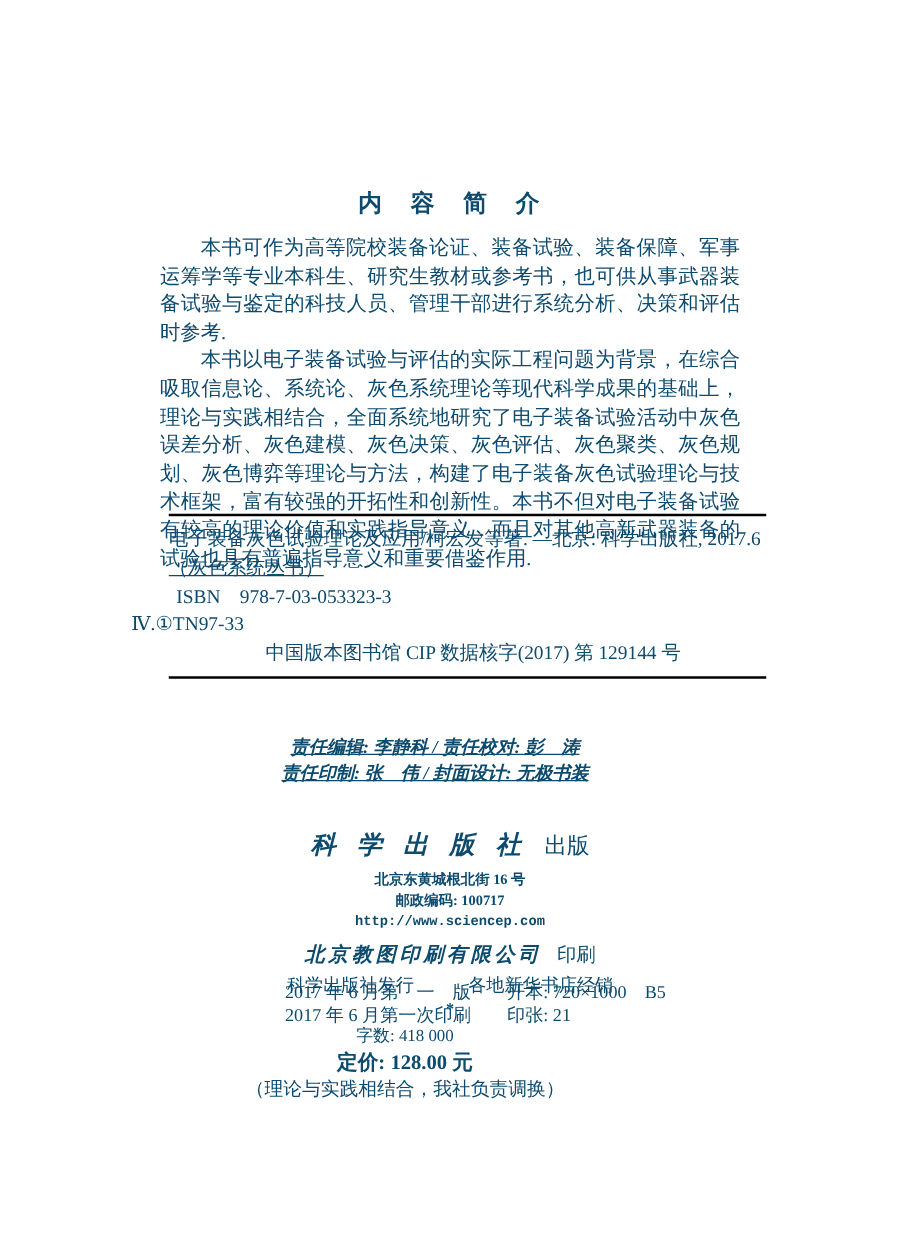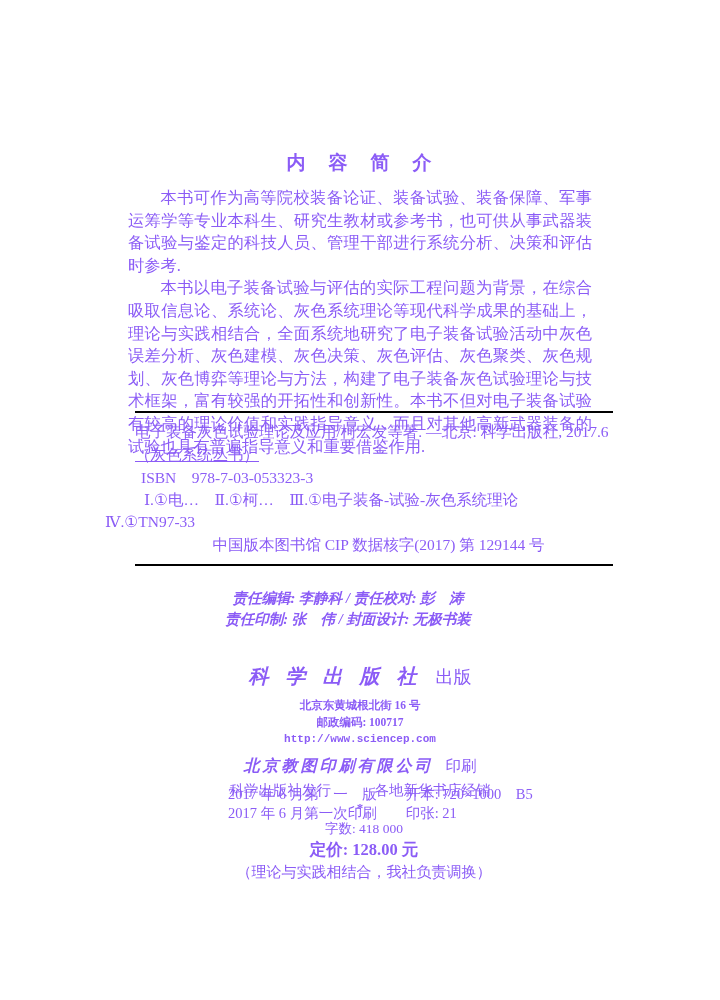--- a/index.html
+++ b/index.html
@@ -5,21 +5,21 @@
   html, body {
     margin: 0;
     padding: 0;
     background: #ffffff;
   }
   .page {
     position: relative;
     width: 720px;
     height: 1000px;
     background: #ffffff;
-    color: #8b5cf6;
+    color: #0c4a6e;
     font-family: "Liberation Serif", "DejaVu Serif", serif;
     overflow: hidden;
   }
 
   
   .intro {
     position: absolute;
     top: 150px;
     left: 100px;
     width: 520px;
@@ -70,20 +70,21 @@
   
   .credits {
     position: absolute;
     top: 588px;
     left: 0;
     width: 660px;
     text-align: center;
     font-style: italic;
     font-weight: bold;
     font-size: 14.5px;
+    text-decoration: underline;
   }
   .credit-line {
     line-height: 21px;
     transform: translateX(18px);
   }
 
   
   .colophon {
     position: absolute;
     top: 664px;
@@ -129,21 +130,20 @@
   }
   .ed-line { line-height: 19px; }
 
   
   .bottom {
     position: absolute;
     top: 820px;
     left: 0;
     width: 648px;
     text-align: center;
-    margin-left: 40px;
   }
   .wordcount { font-size: 13.5px; line-height: 17px; }
   .price { font-size: 16.5px; font-weight: bold; margin-top: 3px; line-height: 20px; }
   .note  { font-size: 15px; margin-top: 3px; line-height: 19px; }
 </style>
 </head>
 <body>
 
 <div class="page">
 
@@ -151,21 +151,20 @@
     <h1 class="intro-title">内　容　简　介</h1>
     <p class="body-para">本书可作为高等院校装备论证、装备试验、装备保障、军事运筹学等专业本科生、研究生教材或参考书，也可供从事武器装备试验与鉴定的科技人员、管理干部进行系统分析、决策和评估时参考.</p>
     <p class="body-para">本书以电子装备试验与评估的实际工程问题为背景，在综合吸取信息论、系统论、灰色系统理论等现代科学成果的基础上，理论与实践相结合，全面系统地研究了电子装备试验活动中灰色误差分析、灰色建模、灰色决策、灰色评估、灰色聚类、灰色规划、灰色博弈等理论与方法，构建了电子装备灰色试验理论与技术框架，富有较强的开拓性和创新性。本书不但对电子装备试验有较高的理论价值和实践指导意义，而且对其他高新武器装备的试验也具有普遍指导意义和重要借鉴作用.</p>
   </section>
 
   <section class="cip">
     <hr class="rule">
     <div class="cip-line cip-book">电子装备灰色试验理论及应用/柯宏发等著. —北京: 科学出版社, 2017.6</div>
     <div class="cip-line cip-series">（灰色系统丛书）</div>
     <div class="cip-line cip-isbn">ISBN　978-7-03-053323-3</div>
-    <div class="cip-line cip-class1">Ⅰ.①电…　Ⅱ.①柯…　Ⅲ.①电子装备-试验-灰色系统理论</div>
     <div class="cip-line cip-class2">Ⅳ.①TN97-33</div>
     <div class="cip-line cip-registry">中国版本图书馆 CIP 数据核字(2017) 第 129144 号</div>
     <hr class="rule rule-bottom">
   </section>
 
   <section class="credits">
     <div class="credit-line">责任编辑: 李静科 / 责任校对: 彭　涛</div>
     <div class="credit-line">责任印制: 张　伟 / 封面设计: 无极书装</div>
   </section>
 

